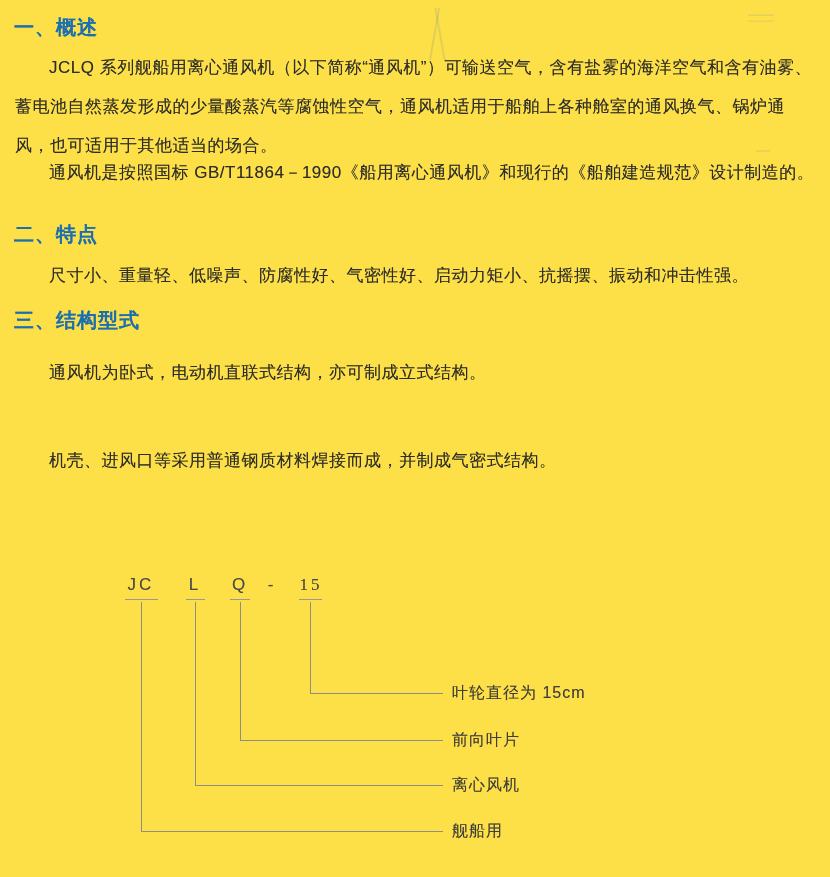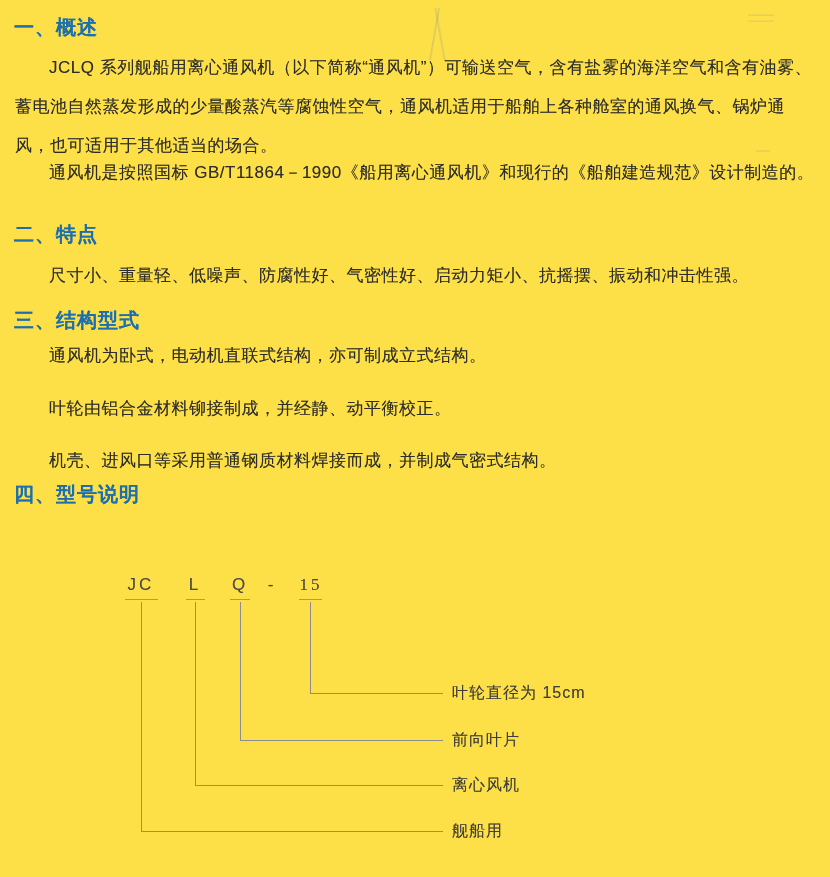--- a/index.html
+++ b/index.html
@@ -109,25 +109,23 @@
 <div class="page">
 
   <h2 class="heading" style="top:14px;">一、概述</h2>
   <p class="para multiline" style="top:48px;">JCLQ 系列舰船用离心通风机（以下简称“通风机”）可输送空气，含有盐雾的海洋空气和含有油雾、蓄电池自然蒸发形成的少量酸蒸汽等腐蚀性空气，通风机适用于船舶上各种舱室的通风换气、锅炉通风，也可适用于其他适当的场合。</p>
   <p class="para" style="top:157px;">通风机是按照国标 GB/T11864－1990《船用离心通风机》和现行的《船舶建造规范》设计制造的。</p>
 
   <h2 class="heading" style="top:221px;">二、特点</h2>
   <p class="para" style="top:260px;">尺寸小、重量轻、低噪声、防腐性好、气密性好、启动力矩小、抗摇摆、振动和冲击性强。</p>
 
   <h2 class="heading" style="top:307px;">三、结构型式</h2>
-  <p class="para" style="top:340px;">通风机为卧式，电动机直联式结构，亦可制成立式结构。</p>
-  <p class="para" style="top:393px;">叶轮由铝合金材料铆接制成，并经静、动平衡校正。</p>
+  <p class="para" style="top:357px;">通风机为卧式，电动机直联式结构，亦可制成立式结构。</p>
   <p class="para" style="top:434px;margin-top:11px;">机壳、进风口等采用普通钢质材料焊接而成，并制成气密式结构。</p>
 
-  <h2 class="heading" style="top:481px;">四、型号说明</h2>
 
   <div class="diagram">
 
     <span class="code" style="left:141px;">JC</span>
     <span class="code" style="left:195px;">L</span>
     <span class="code" style="left:240px;">Q</span>
     <span class="code" style="left:272px;">-</span>
     <span class="code" style="left:311px;font-family:Liberation Serif, serif;">15</span>
 
     <div class="code-underline" style="left:125px;width:33px;"></div>

